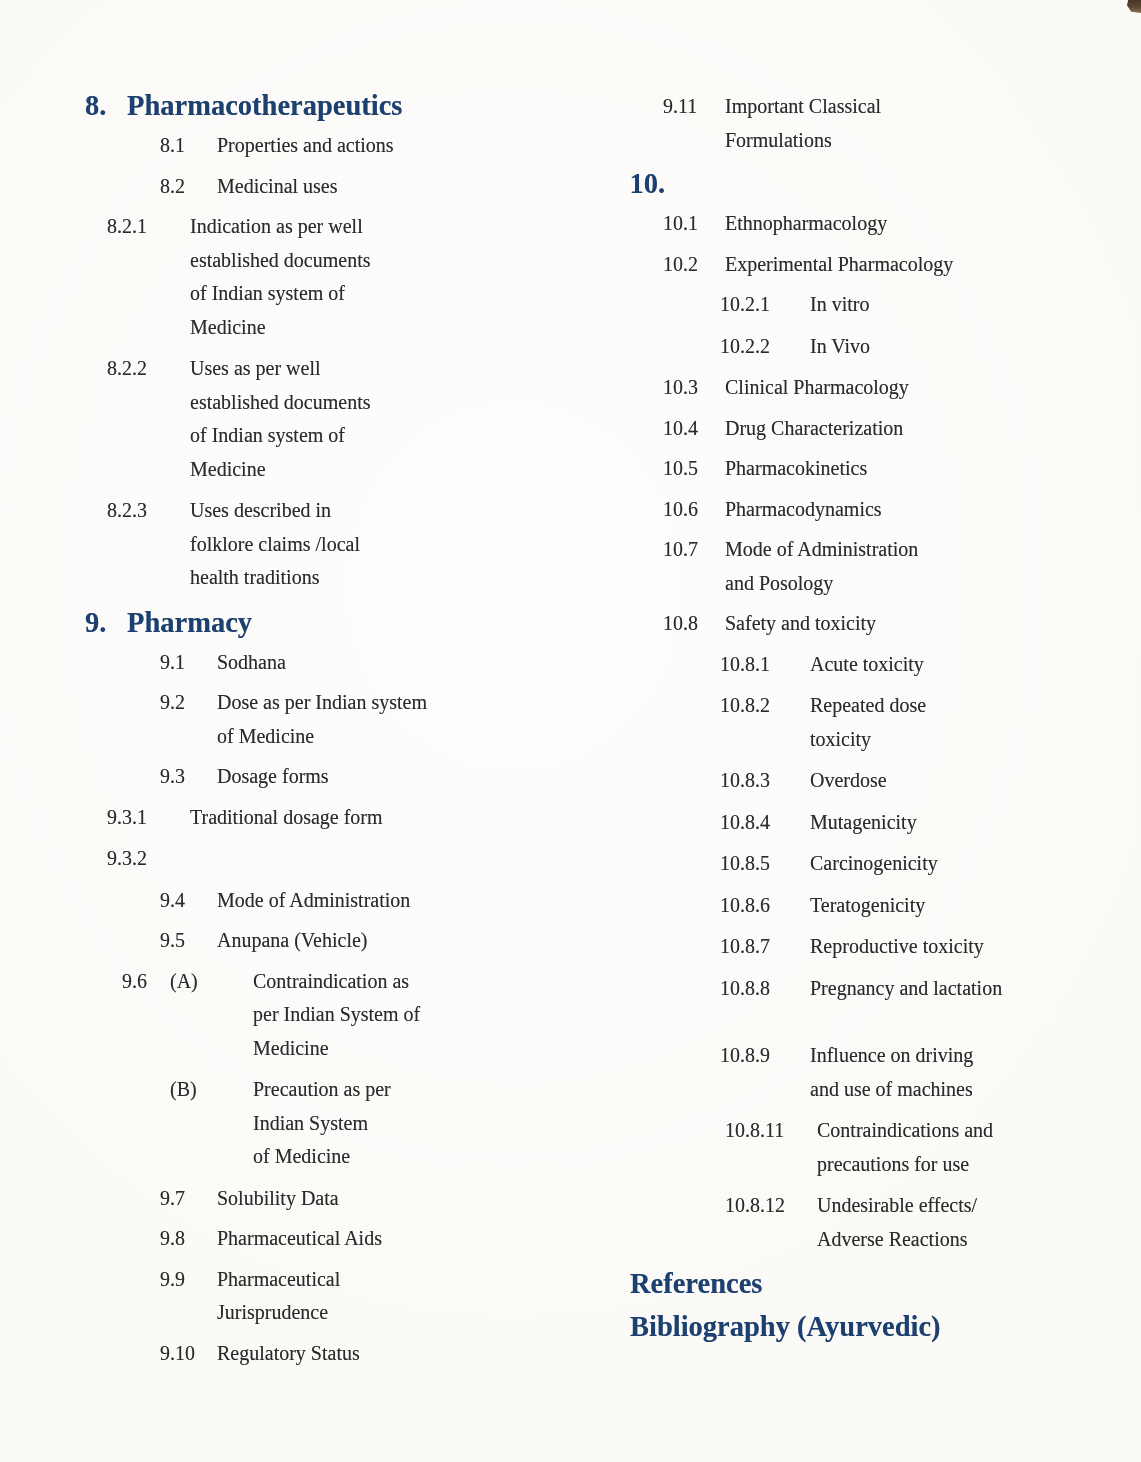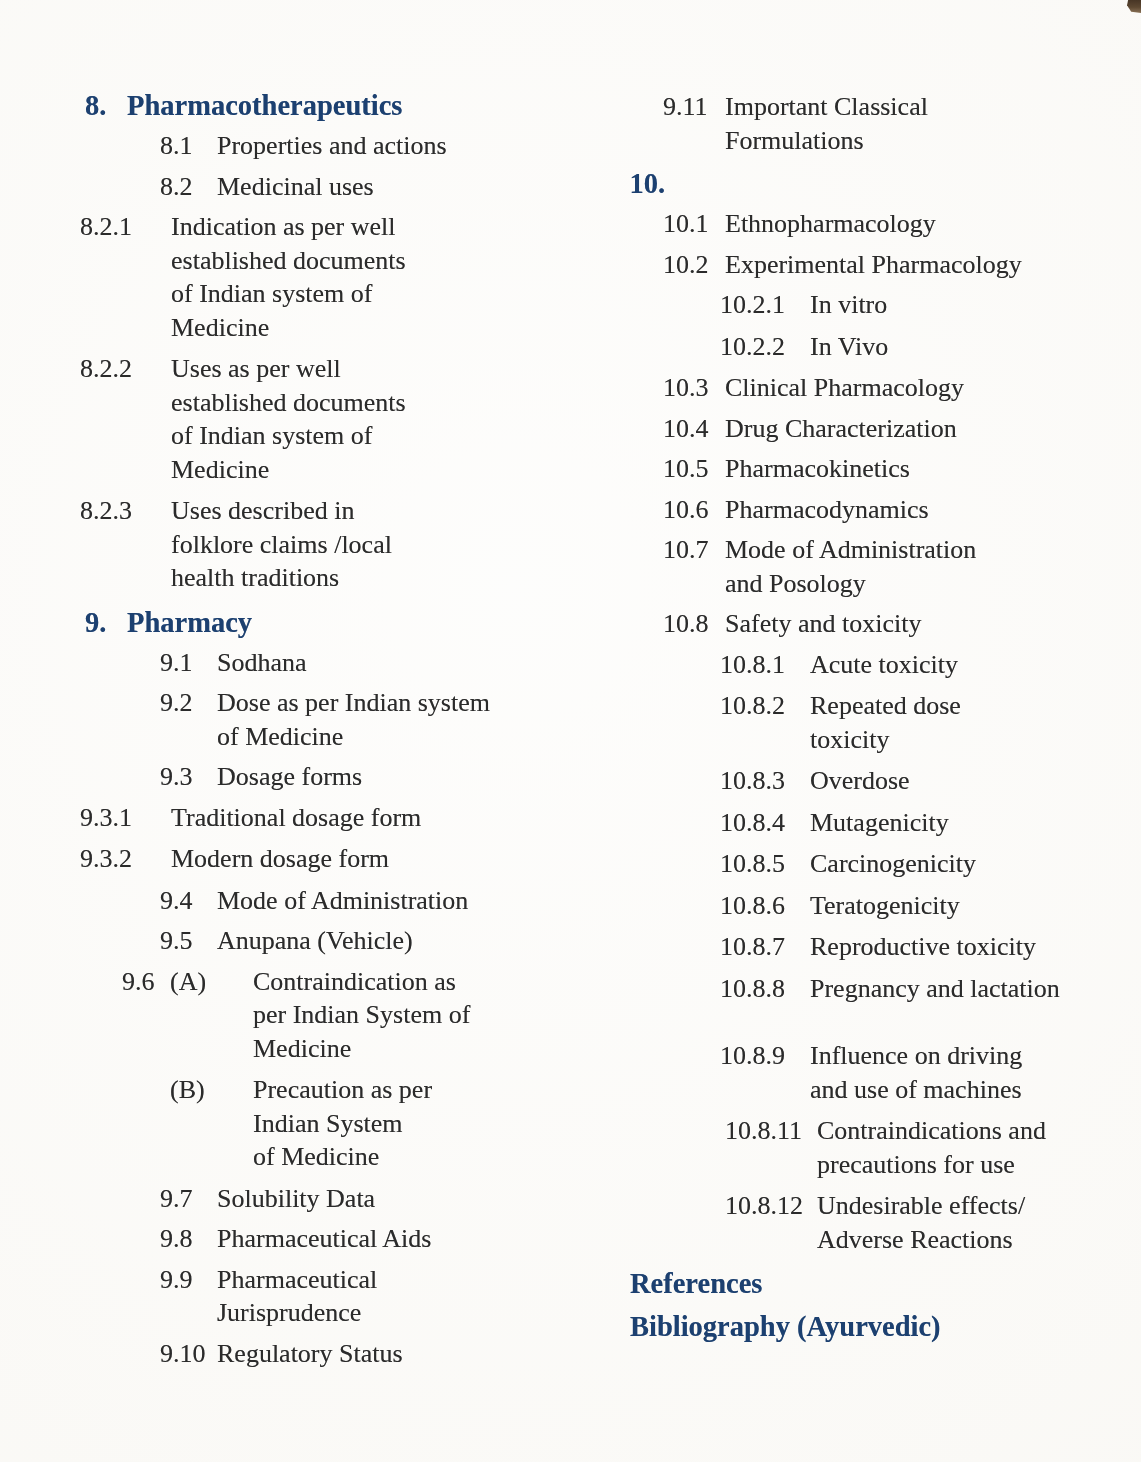--- a/index.html
+++ b/index.html
@@ -12,21 +12,21 @@
       #fbfaf7;
     overflow:hidden;
     font-family:"Liberation Serif","DejaVu Serif",serif;
     color:var(--body-color,#2b2b2b);
   }
   .column{position:absolute;left:0;width:1141px;}
   .col-left{top:86px;}
   .col-right{top:90px;}
   .entry{
     display:flex;align-items:flex-start;
-    font-size:26px;line-height:33.5px;
+    font-size:20px;line-height:33.5px;
     text-shadow:0 0 0.6px rgba(45,45,45,0.45);
   }
   .entry .num{flex:0 0 auto;}
   .entry .text{white-space:pre-line;}
   
   .section{
     font-size:28.5px;line-height:40px;font-weight:bold;
     color:var(--heading-color,#1c4070);
     margin-bottom:3px;
     text-shadow:0 0 0.6px rgba(25,60,105,0.5);
@@ -35,21 +35,21 @@
     font-size:28.5px;line-height:40px;font-weight:bold;
     color:var(--heading-color,#1c4070);
     margin-bottom:3px;
     text-shadow:0 0 0.6px rgba(25,60,105,0.5);
   }
   
   .col-left .section{padding-left:85px;}
   .col-left .section .num{width:42px;}
   .col-left .l2{padding-left:125px;margin-bottom:7px;margin-left:35px;}
   .col-left .l2 .num{width:57px;}
-  .col-left .l3{padding-left:80px;margin-bottom:8px;gap:8px;}
+  .col-left .l3{padding-left:107px;margin-bottom:8px;}
   .col-left .l3 .num{width:83px;}
   .col-left .lettered{padding-left:122px;margin-bottom:8px;}
   .col-left .lettered .num{width:48px;}
   .col-left .lettered .letter{flex:0 0 auto;width:83px;}
   
   .col-right .section{padding-left:623px;}
   .col-right .section .num{width:42px;text-align:right;}
   .col-right .l2{padding-left:663px;margin-bottom:7px;}
   .col-right .l2 .num{width:62px;}
   .col-right .l3{padding-left:720px;margin-bottom:8px;}
@@ -123,21 +123,20 @@
       <div class="entry l2">
         <span class="num">9.3</span>
         <span class="text">Dosage forms</span>
       </div>
       <div class="entry l3">
         <span class="num">9.3.1</span>
         <span class="text">Traditional dosage form</span>
       </div>
       <div class="entry l3">
         <span class="num">9.3.2</span>
-        <span class="text">Modern dosage form</span>
       </div>
       <div class="entry l2">
         <span class="num">9.4</span>
         <span class="text">Mode of Administration</span>
       </div>
       <div class="entry l2">
         <span class="num">9.5</span>
         <span class="text">Anupana (Vehicle)</span>
       </div>
       <div class="entry lettered">

